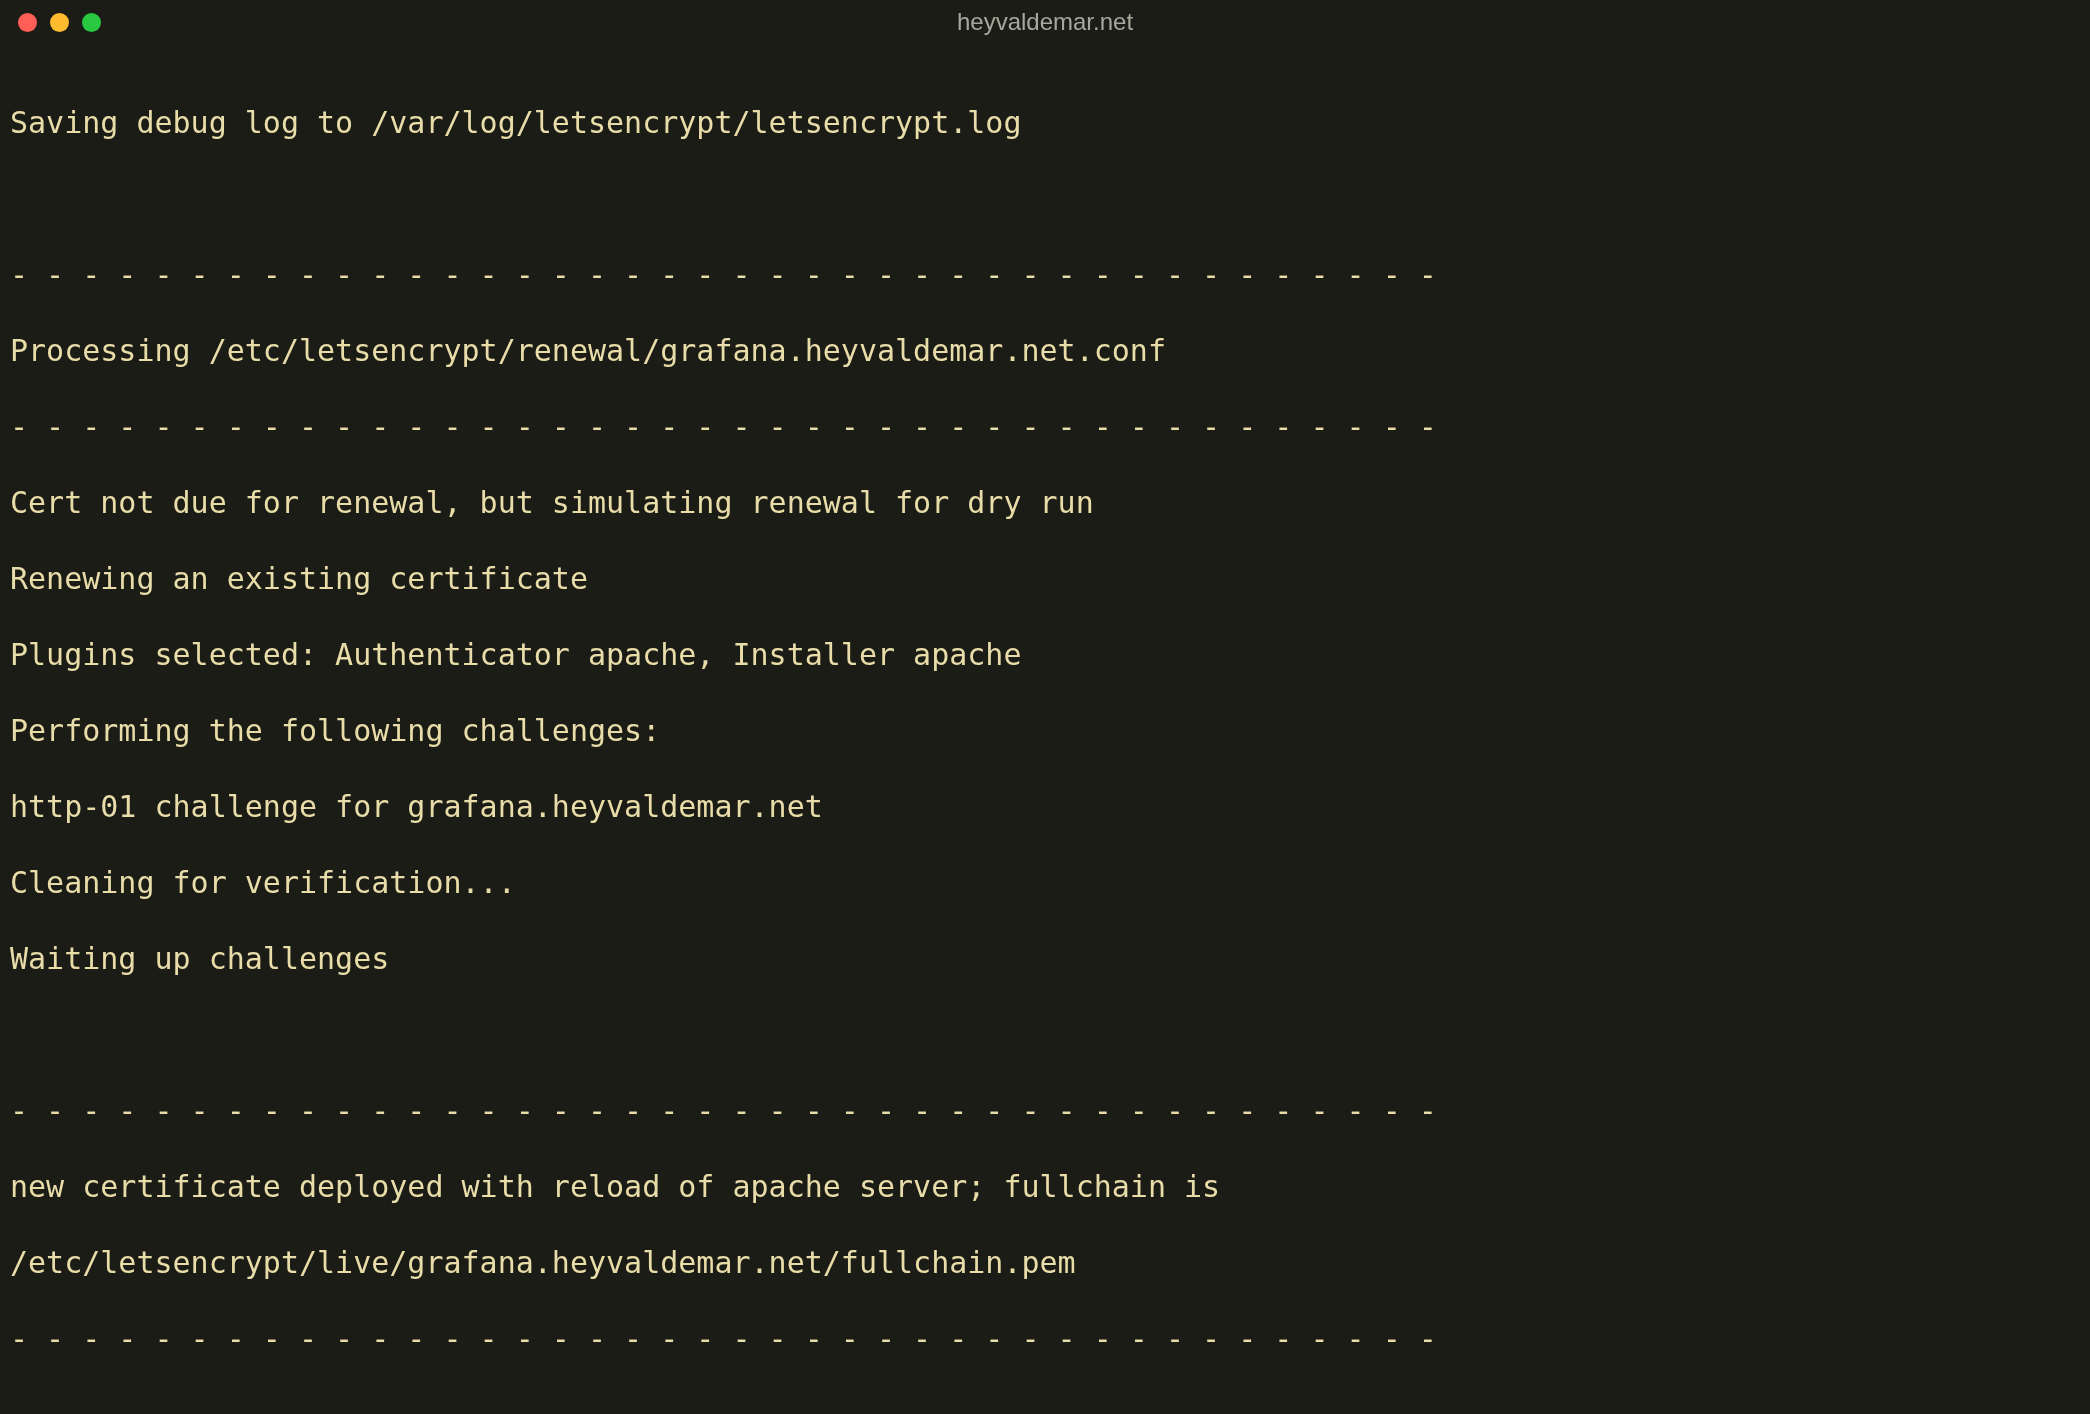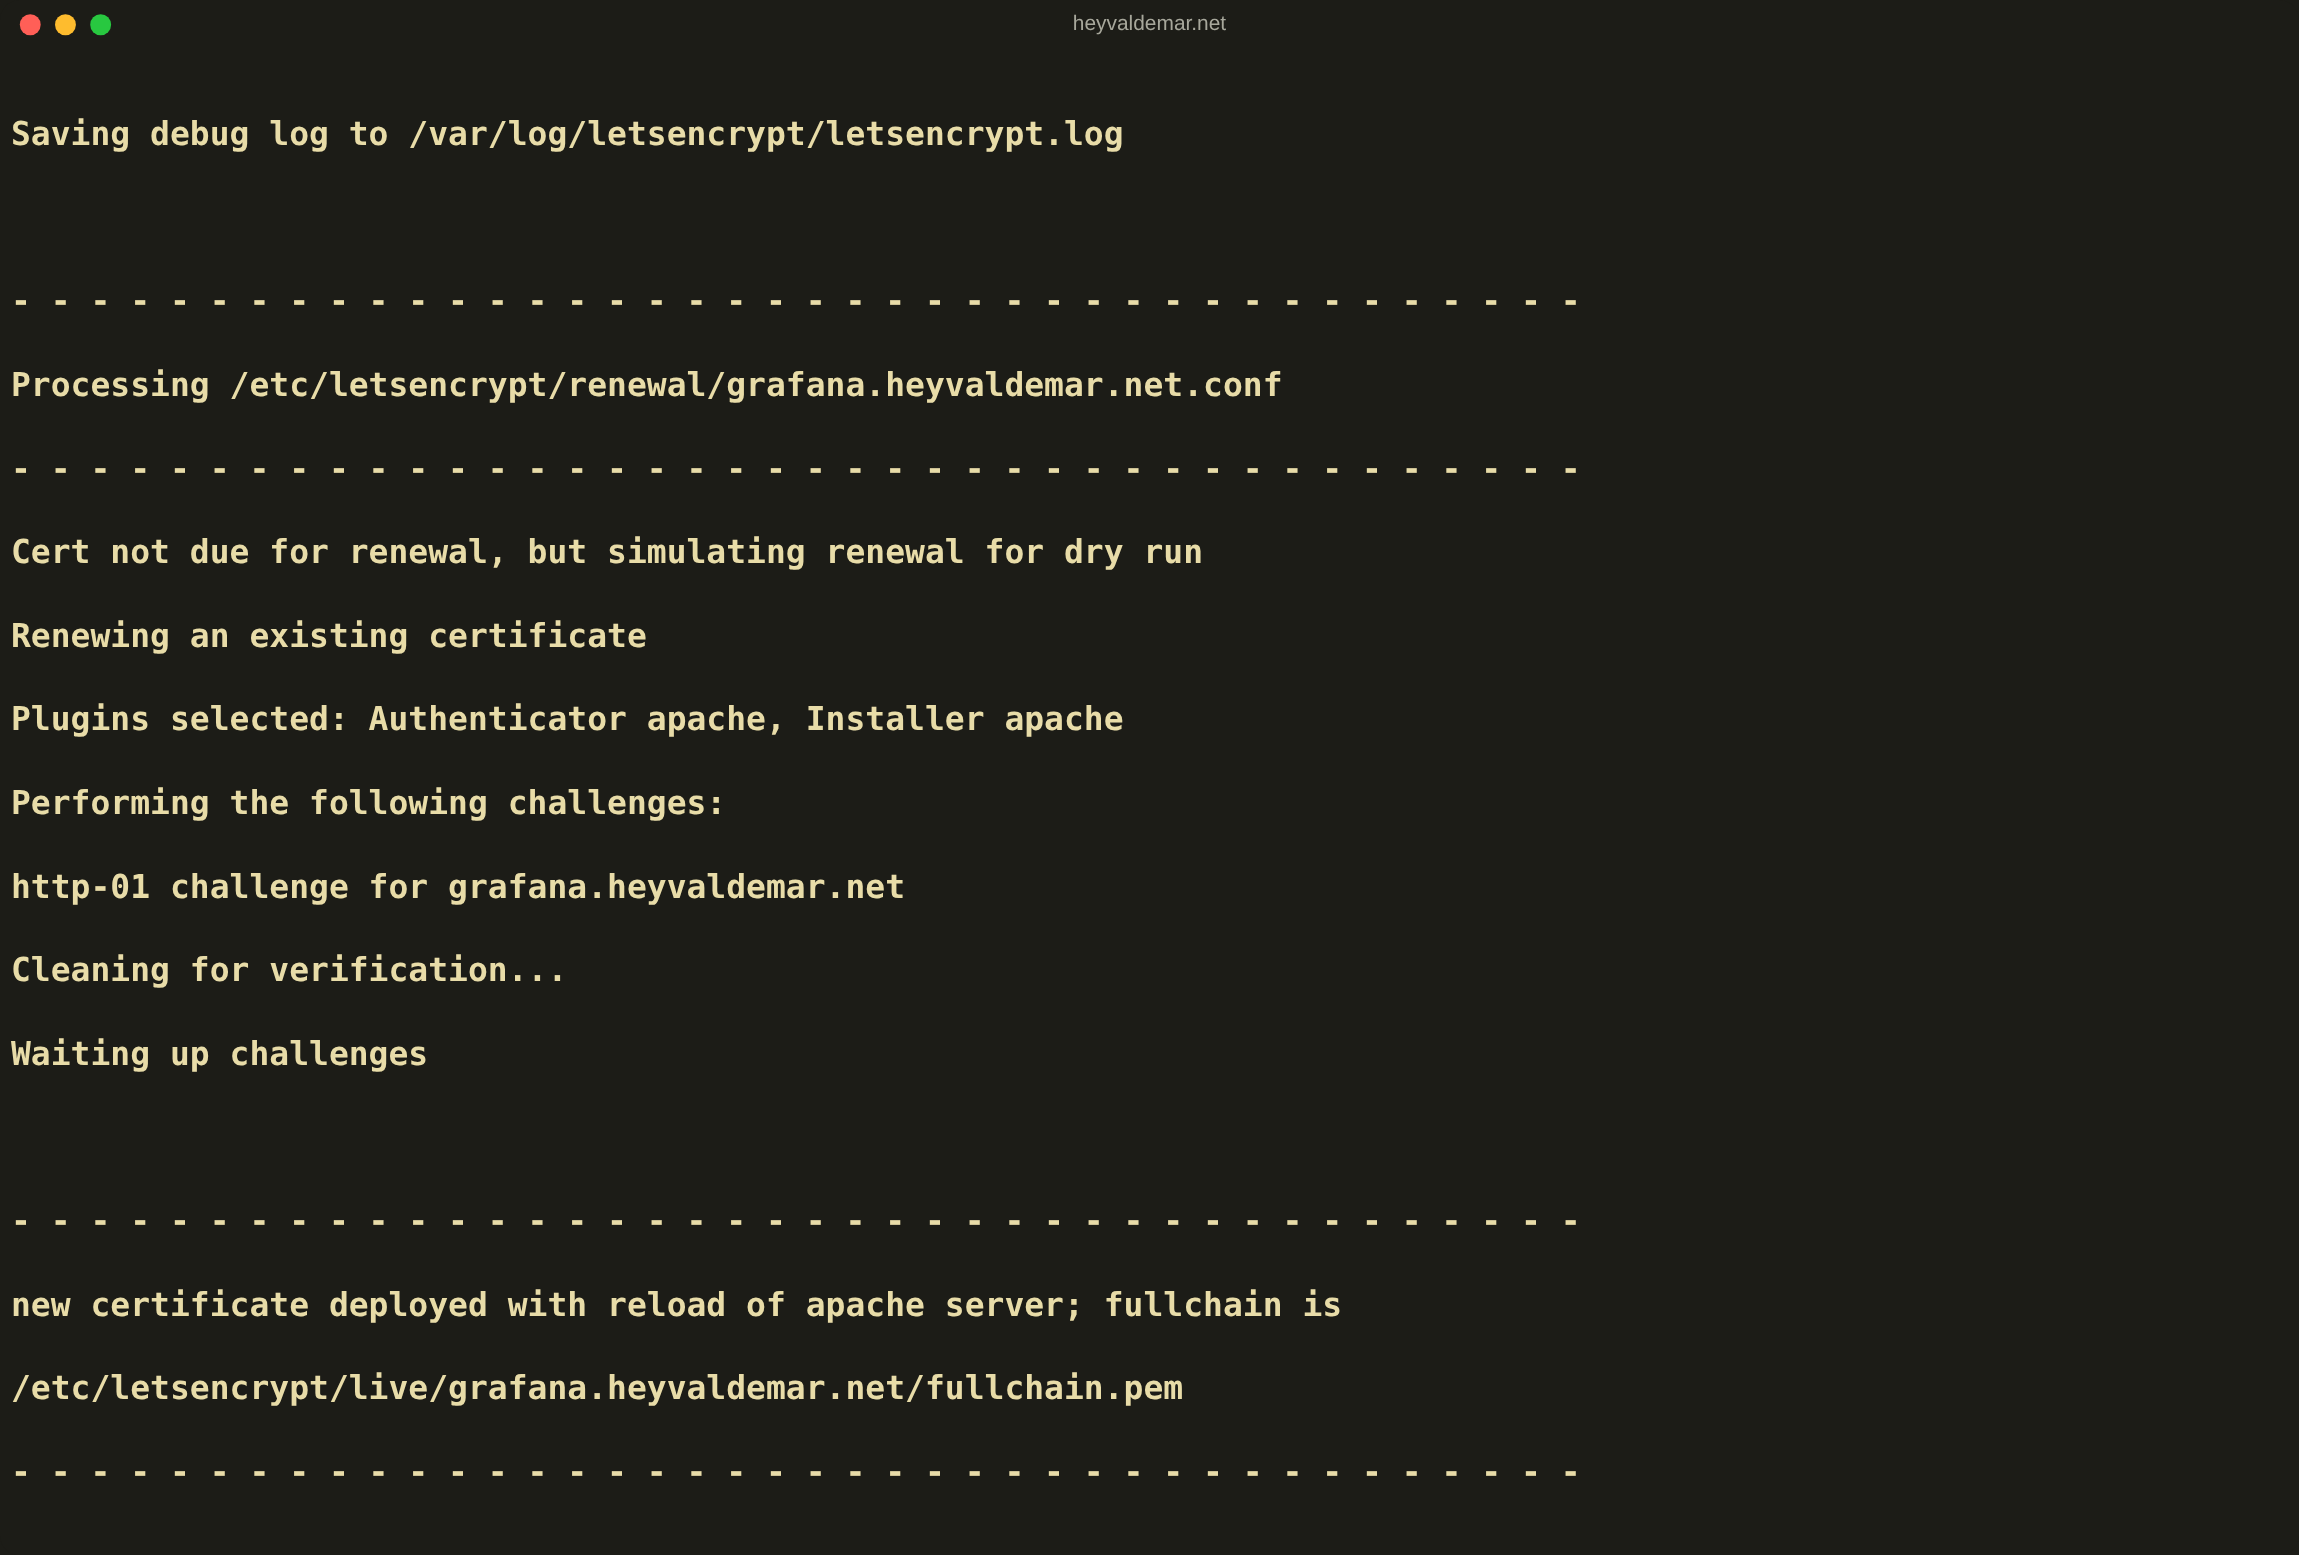--- a/index.html
+++ b/index.html
@@ -37,33 +37,33 @@
     border-radius: 50%;
   }
   .dot.red { background: #ff5f57; }
   .dot.yellow { background: #febc2e; }
   .dot.green { background: #28c840; }
   .title {
     position: absolute;
     left: 0; right: 0;
     text-align: center;
     color: #a7a79b;
-    font-size: 19px;
+    font-size: 24px;
     font-family: -apple-system, BlinkMacSystemFont, "Segoe UI", Helvetica, Arial, sans-serif;
     font-weight: 500;
     pointer-events: none;
   }
   .term {
     padding: 22px 10px 10px 10px;
     color: #e8dca8;
     font-size: 30px;
     line-height: 38px;
     white-space: pre;
   }
-  .line { white-space: pre; font-weight: bold; }
+  .line { white-space: pre; }
   .blank { height: 38px; }
 </style>
 </head>
 <body>
 
 <div class="window">
 
   <div class="titlebar">
     <div class="traffic">
       <div class="dot red"></div>

